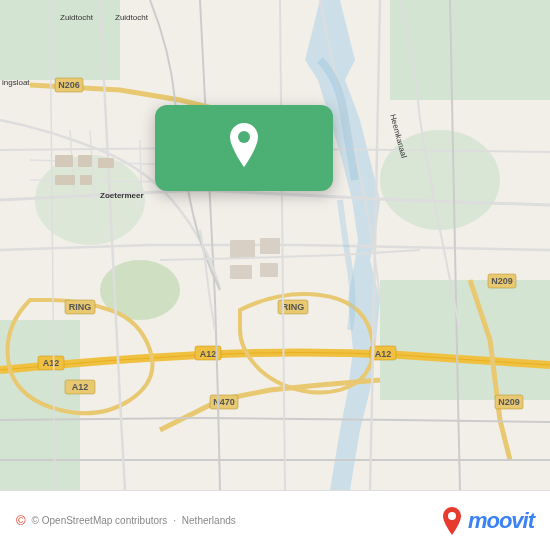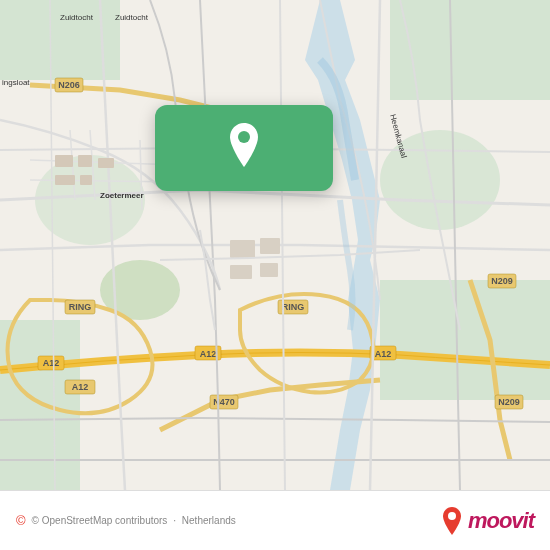--- a/index.html
+++ b/index.html
@@ -249,15 +249,15 @@
         <span>Netherlands</span>
       </div>
     </div>
   </div>
 
   <div id="moovit-logo">
     <svg id="moovit-pin" viewBox="0 0 24 28" xmlns="http://www.w3.org/2000/svg">
       <path d="M12 0C7.03 0 3 4.03 3 9c0 6.75 9 19 9 19S21 15.75 21 9C21 4.03 16.97 0 12 0z" fill="#e63c2f"></path>
       <circle cx="12" cy="9" r="4" fill="white"></circle>
     </svg>
-    <span id="moovit-text" style="font-size:22px;font-weight:800;color:#be185d;letter-spacing:-1px;font-style:italic;">moovit</span>
+    <span id="moovit-text" style="font-size:22px;font-weight:800;color:#3b82f6;letter-spacing:-1px;font-style:italic;">moovit</span>
   </div>
 </div>
 
 </body></html>

